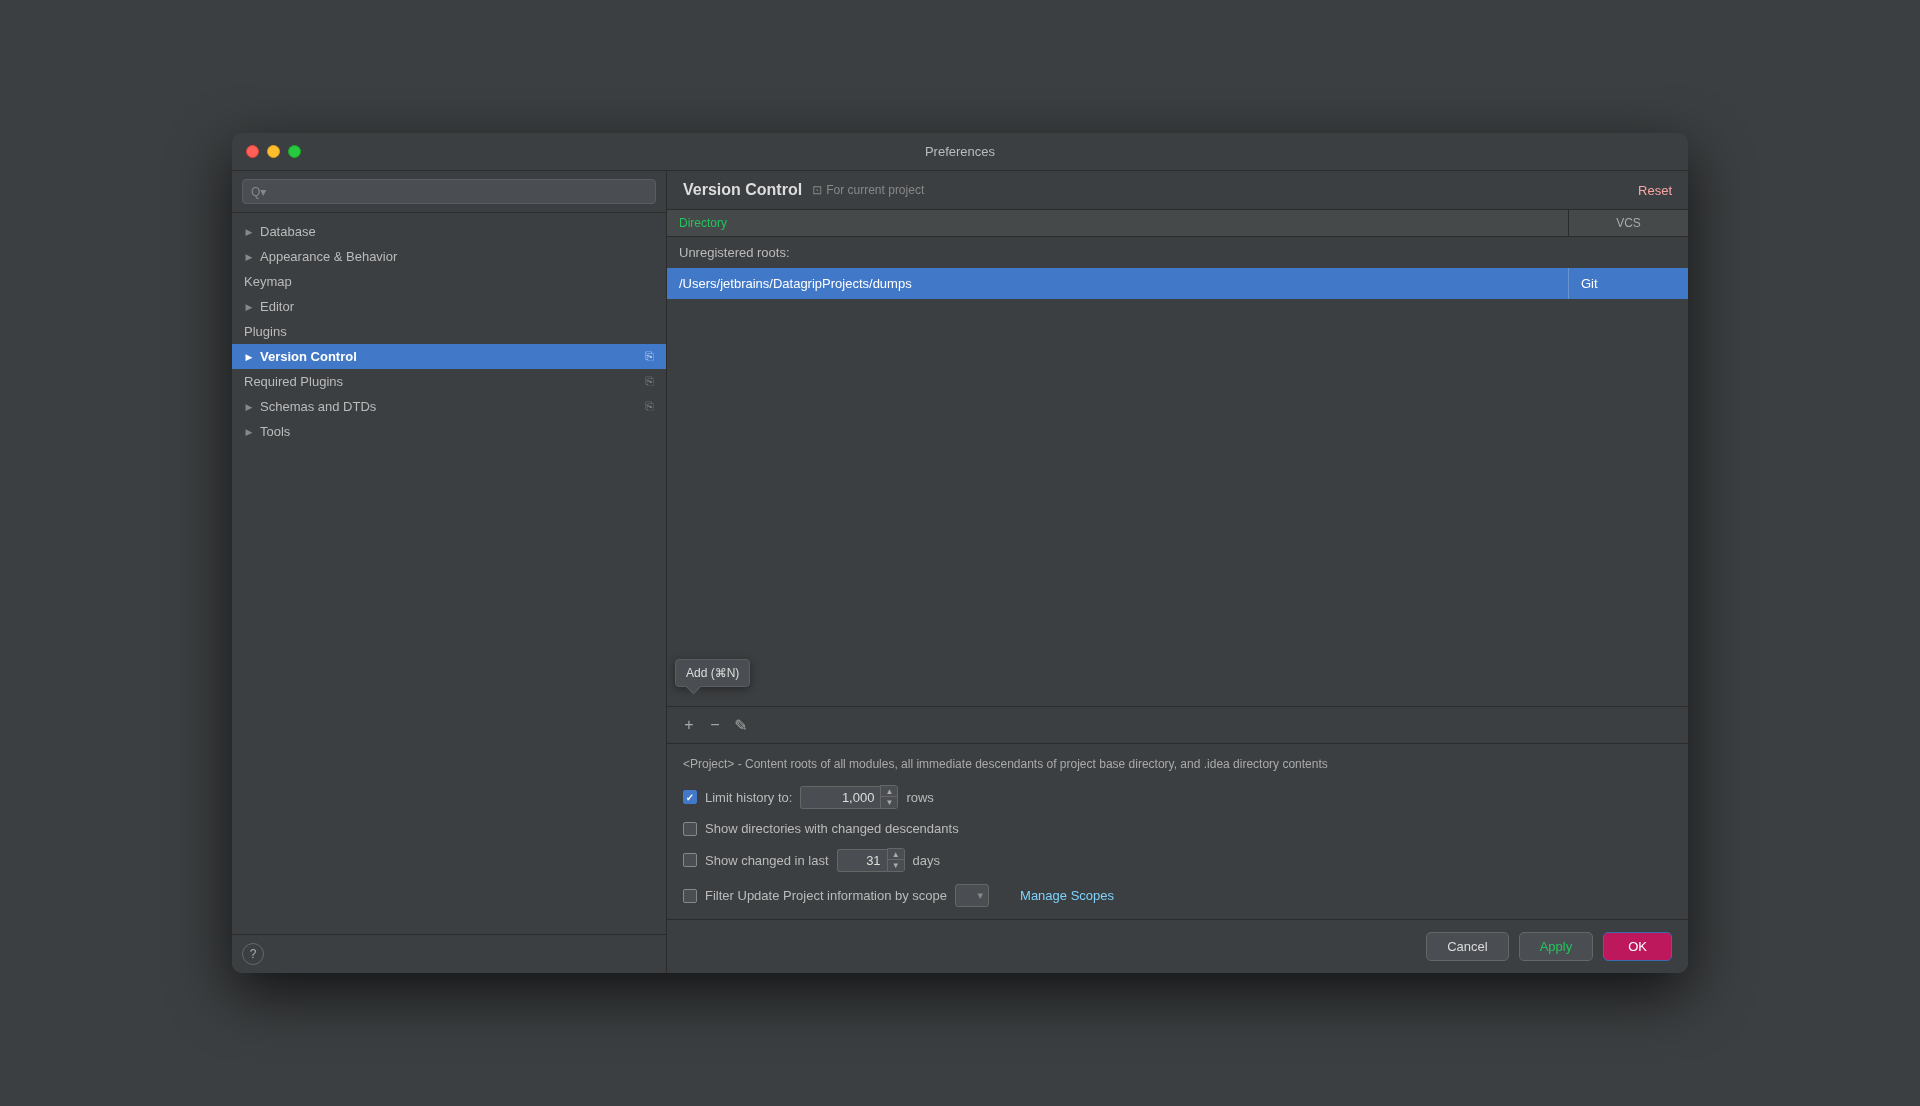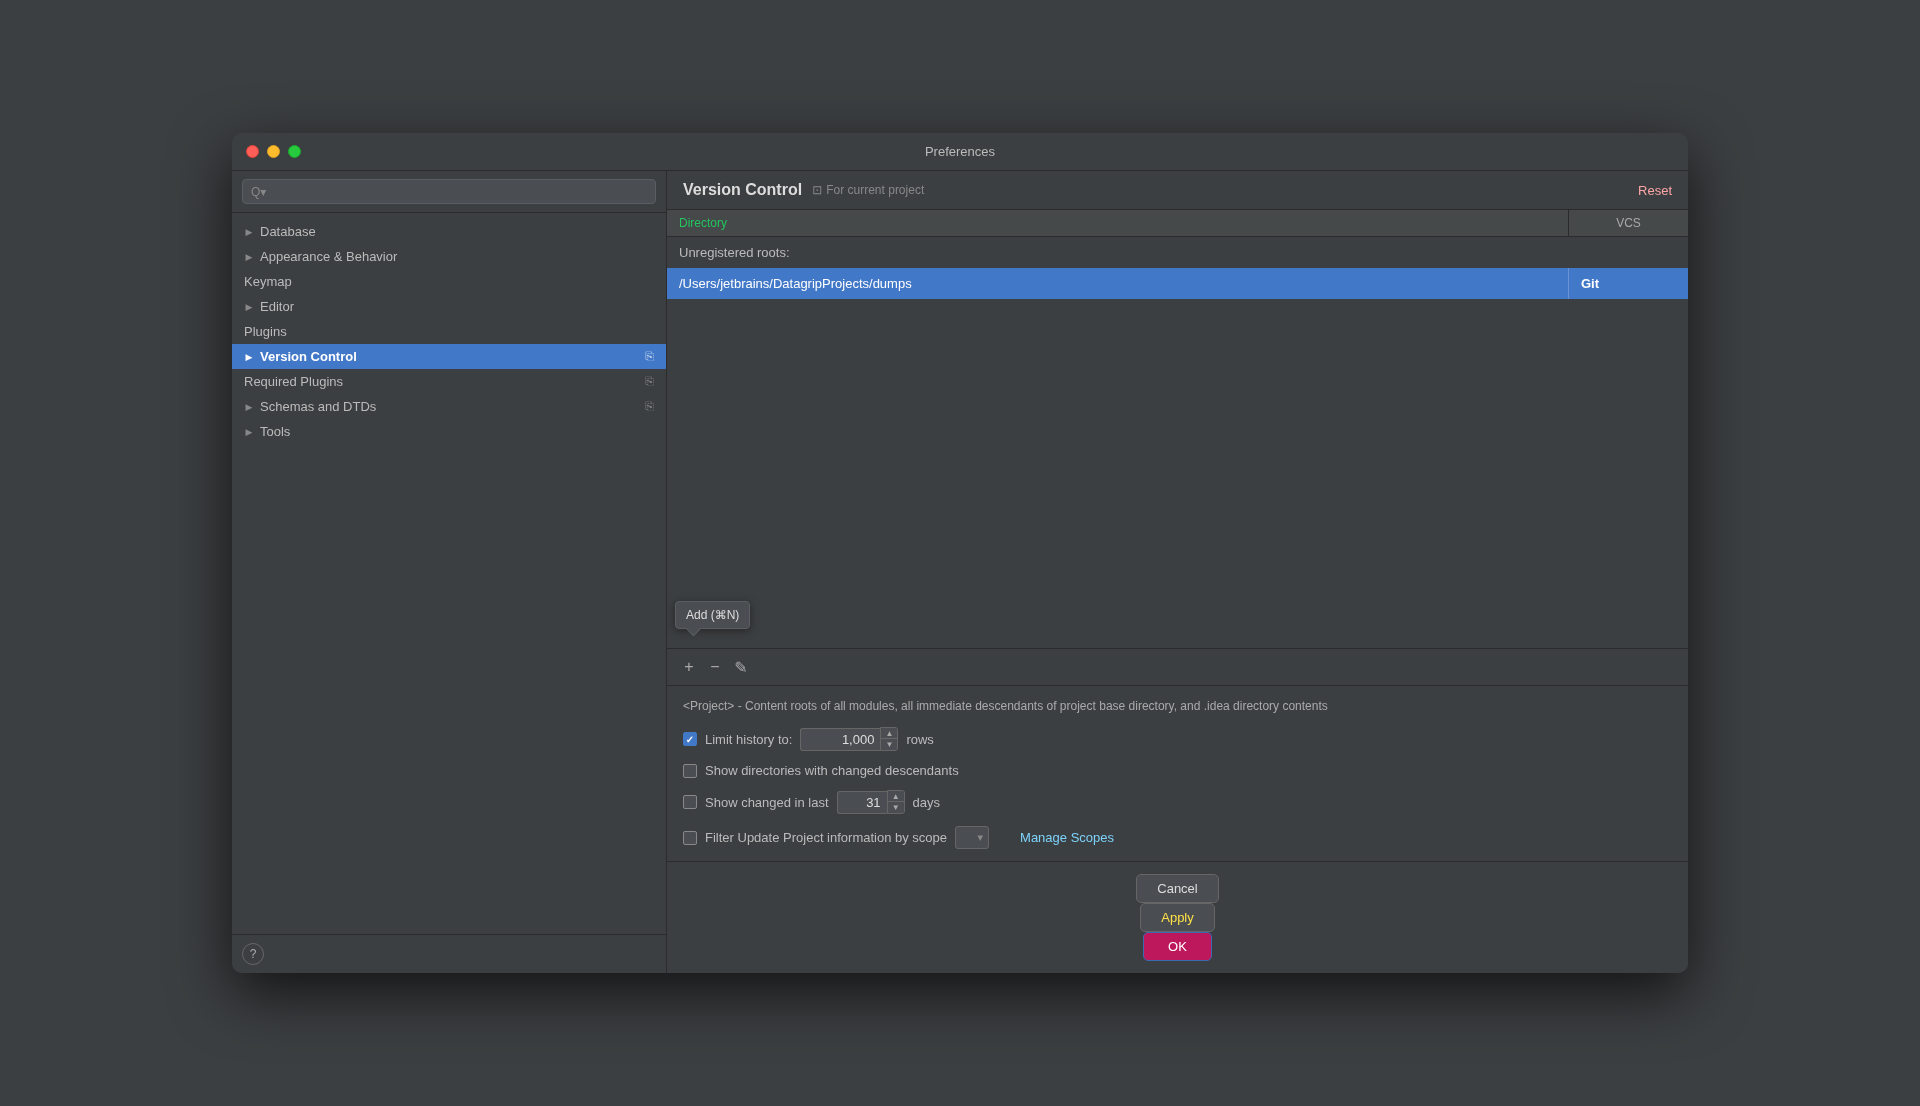--- a/index.html
+++ b/index.html
@@ -231,21 +231,21 @@
       padding: 8px 12px;
       color: #ffffff;
       font-size: 13px;
       font-weight: 500;
     }
     .table-row-vcs {
       width: 120px;
       padding: 8px 12px;
       color: #ffffff;
       font-size: 13px;
-      font-weight: 700;
+      font-weight: 400;
       border-left: 1px solid rgba(255,255,255,0.2);
       margin-left: 12px;
     }
     .table-empty {
       flex: 1;
       background: #3c3f41;
     }
     .toolbar-strip {
       display: flex;
       align-items: center;
@@ -408,41 +408,41 @@
     .manage-scopes-link {
       color: #7dd3fc;
       cursor: pointer;
       font-size: 13px;
       margin-left: 23px;
     }
     .bottom-bar {
       display: flex;
       justify-content: flex-end;
       align-items: center;
+      gap: 10px;
       padding: 12px 16px;
       border-top: 1px solid #2b2b2b;
       background: #3c3f41;
       flex-shrink: 0;
-      flex-direction: column;
     }
     .btn-cancel {
       padding: 6px 20px;
       background: #4a4e52;
       border: 1px solid #666;
       border-radius: 5px;
       color: #dddddd;
       font-size: 13px;
       cursor: pointer;
     }
     .btn-apply {
       padding: 6px 20px;
       background: #4a4e52;
       border: 1px solid #666;
       border-radius: 5px;
-      color: #fde047;
+      color: #22c55e;
       font-size: 13px;
       cursor: pointer;
     }
     .btn-ok {
       padding: 6px 24px;
       background: #be185d;
       border: 1px solid #3a6ab0;
       border-radius: 5px;
       color: #ffffff;
       font-size: 13px;

